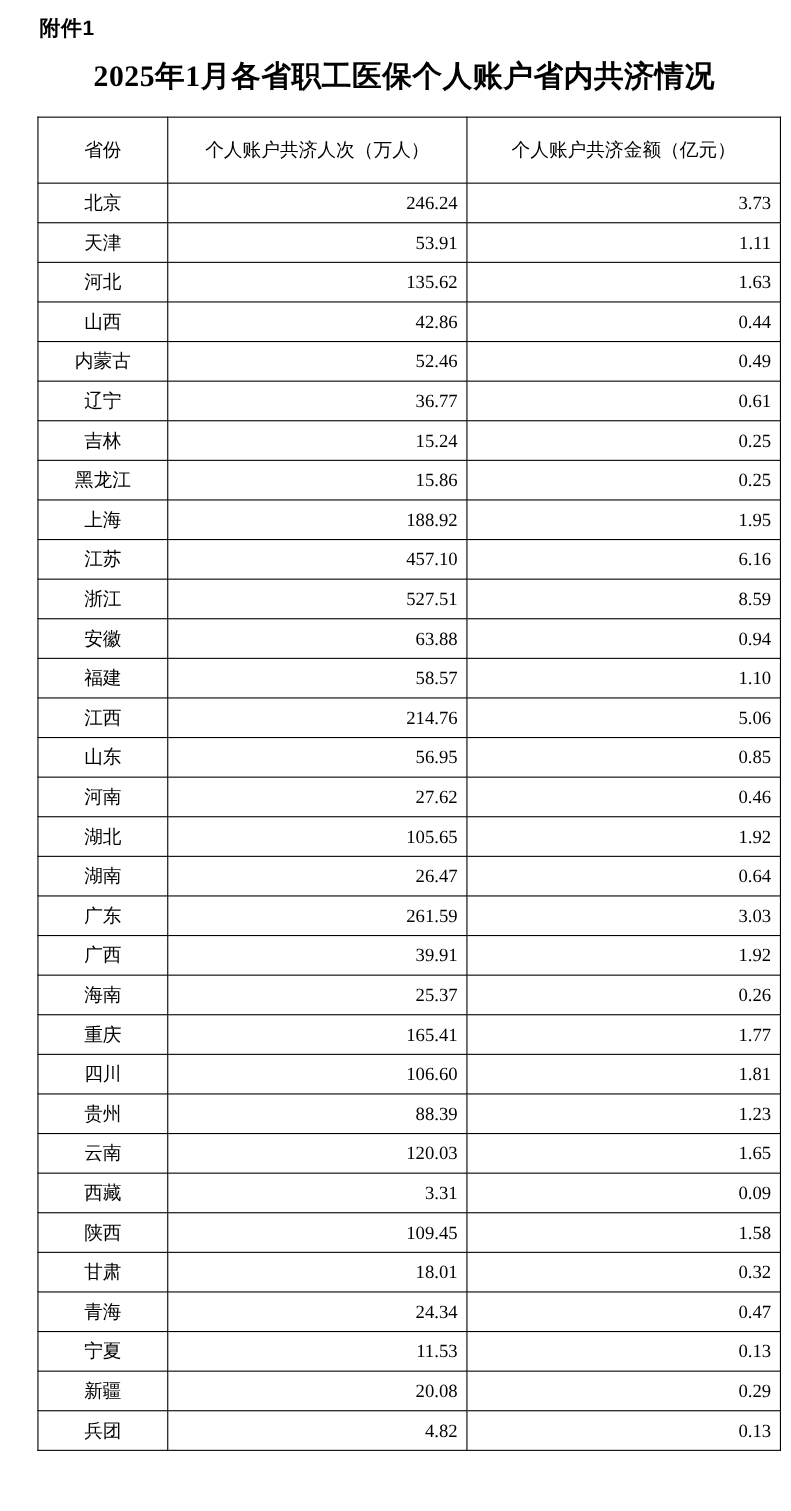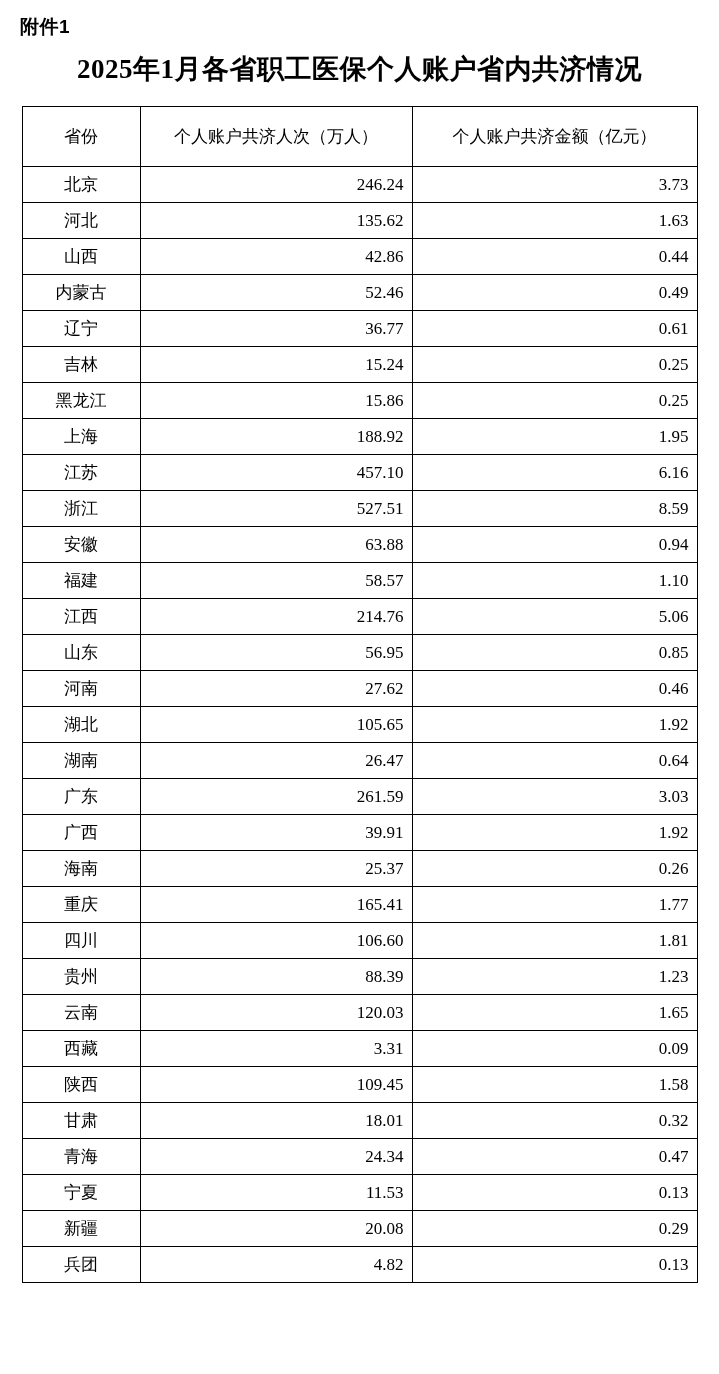--- a/index.html
+++ b/index.html
@@ -9,21 +9,21 @@
   body {
     width: 719px;
     min-height: 1374px;
     background: #ffffff;
     font-family: "Liberation Serif", "DejaVu Serif", serif;
     color: #000000;
   }
   .page {
     width: 719px;
     box-sizing: border-box;
-    padding: 14px 18px 10px 18px;
+    padding: 14px 18px 10px 34px;
   }
   .attachment-label {
     font-family: "Liberation Sans", sans-serif;
     font-weight: bold;
     font-size: 19px;
     line-height: 26px;
     margin: 0 0 14px 2px;
     letter-spacing: 0.5px;
   }
   .doc-title {
@@ -95,20 +95,25 @@
         <th class="col-amount">个人账户共济金额（亿元）</th>
       </tr>
     </thead>
     <tbody id="table-body">
         <tr>
           <td class="province">北京</td>
           <td class="num">246.24</td>
           <td class="num">3.73</td>
         </tr>
         <tr>
+          <td class="province">天津</td>
+          <td class="num">53.91</td>
+          <td class="num">1.11</td>
+        </tr>
+        <tr>
           <td class="province">河北</td>
           <td class="num">135.62</td>
           <td class="num">1.63</td>
         </tr>
         <tr>
           <td class="province">山西</td>
           <td class="num">42.86</td>
           <td class="num">0.44</td>
         </tr>
         <tr>

